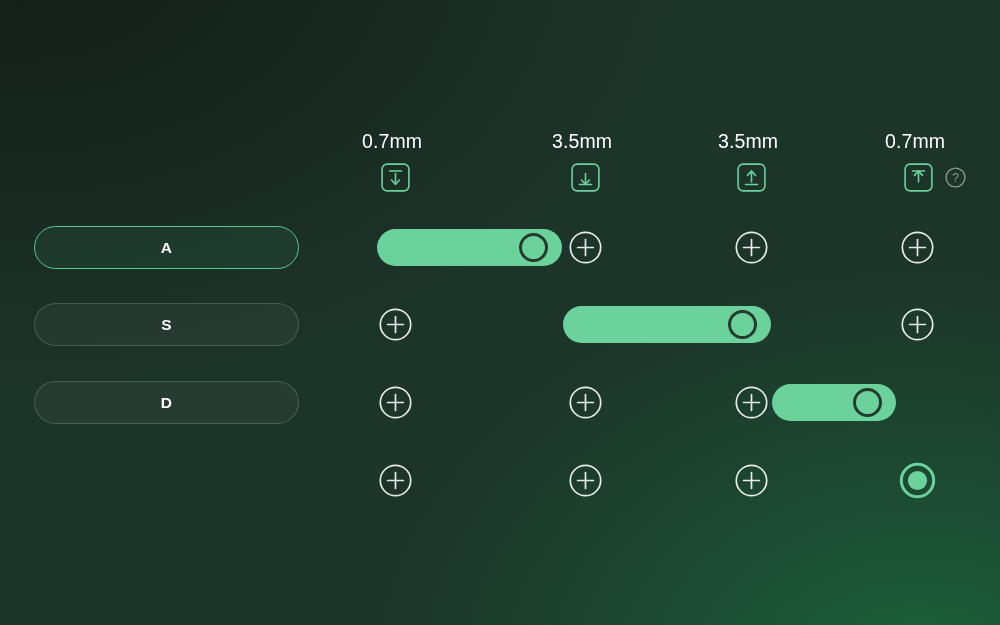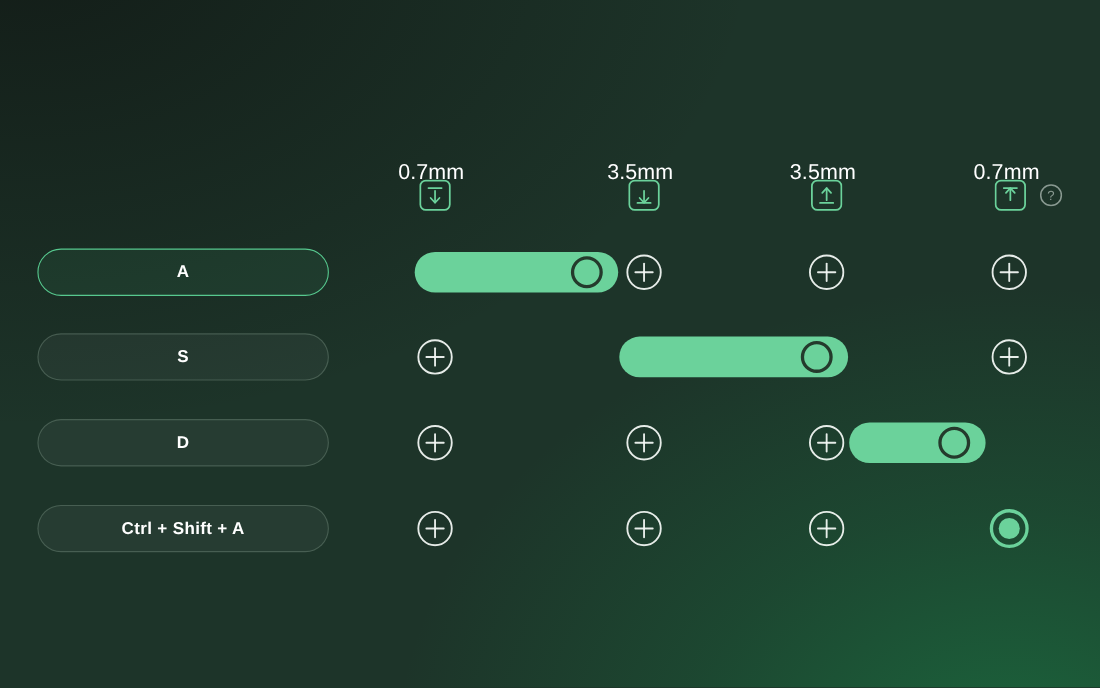--- a/index.html
+++ b/index.html
@@ -36,21 +36,20 @@
 
   
   #stage { position: absolute; inset: 0; }
 
   .hdr-cell {
     position: absolute;
     color: #ffffff;
     font-size: 19.5px;
     letter-spacing: 0.1px;
     white-space: nowrap;
-    margin-top: 16px;
   }
   .hdr-icon {
     position: absolute;
     width: 29px;
     height: 29px;
   }
   .hdr-icon svg { display: block; width: 29px; height: 29px; }
 
   .help-icon { position: absolute; width: 21px; height: 21px; }
   .help-icon svg { display: block; width: 21px; height: 21px; }
@@ -161,23 +160,20 @@
     </div>
     <div class="key-btn active" style="top: 226px;">
       <span>A</span>
     </div>
     <div class="key-btn" style="top: 303px;">
       <span>S</span>
     </div>
     <div class="key-btn" style="top: 381px;">
       <span>D</span>
     </div>
-    <div class="key-btn" style="top: 459px;">
-      <span>Ctrl + Shift + A</span>
-    </div>
     <div class="slider" style="left: 377px; width: 185px; top: 229px;">
       <div class="knob" style="right: 14px;"></div>
     </div>
     <div class="plus-btn" style="left: 568.5px; top: 231px;">
       <svg viewBox="0 0 33 33" xmlns="http://www.w3.org/2000/svg">
         <circle cx="16.5" cy="16.5" r="15.2" fill="none" stroke="rgba(245,250,246,0.93)" stroke-width="1.7"></circle>
         <line x1="16.5" y1="8.6" x2="16.5" y2="24.4" stroke="rgba(245,250,246,0.93)" stroke-width="1.7" stroke-linecap="round"></line>
         <line x1="8.6" y1="16.5" x2="24.4" y2="16.5" stroke="rgba(245,250,246,0.93)" stroke-width="1.7" stroke-linecap="round"></line>
       </svg>
     </div>

